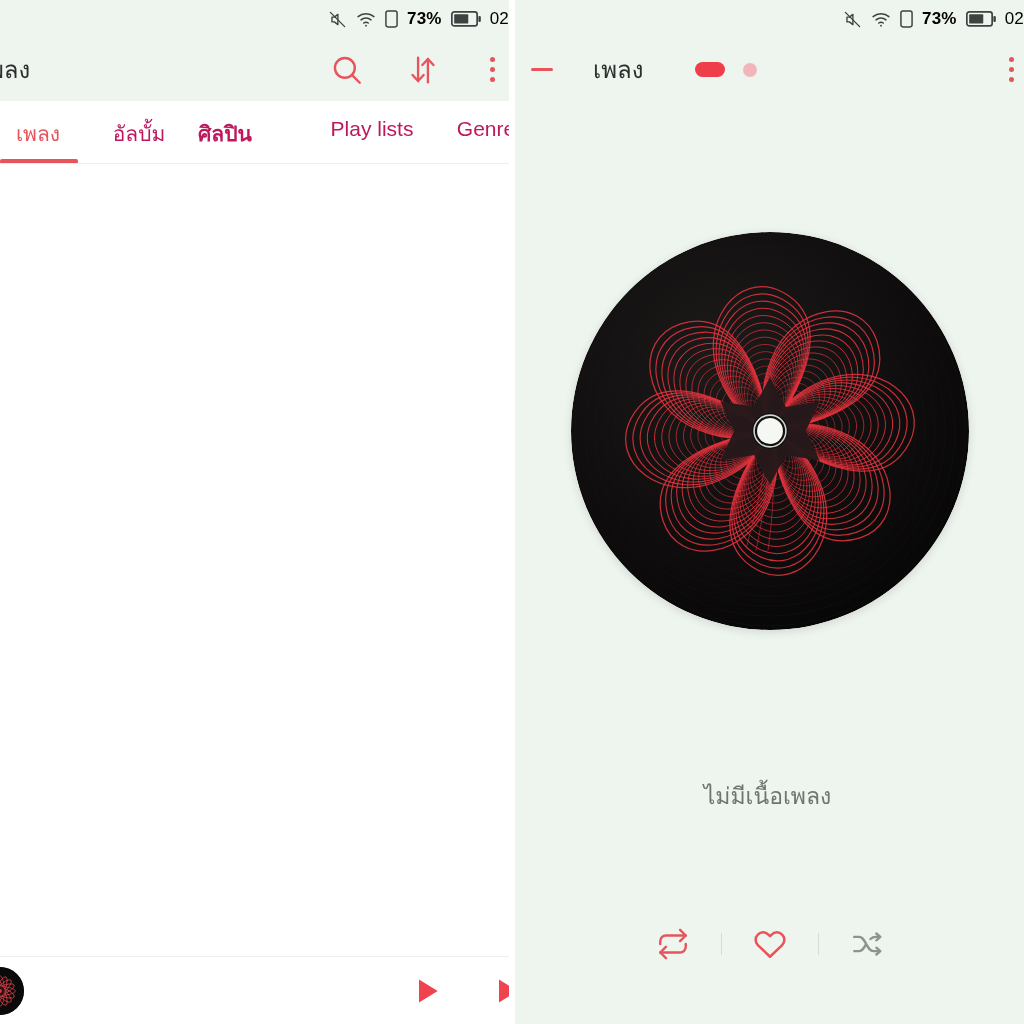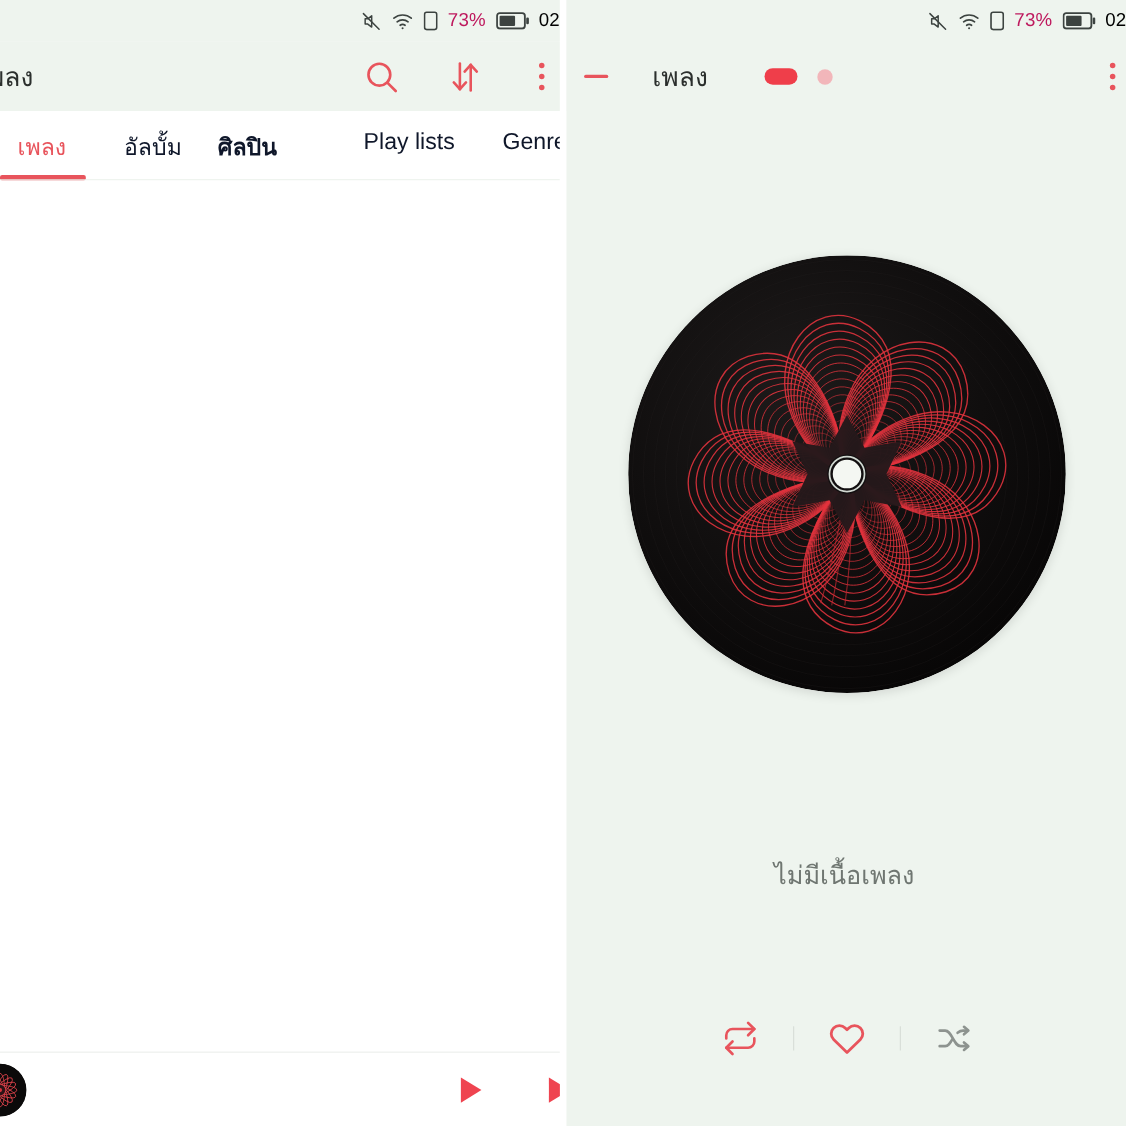--- a/index.html
+++ b/index.html
@@ -35,21 +35,21 @@
     padding-right:0px;
     background:#eef4ee;
     color:#3c4340;
   }
   .statusbar .sb-items {
     display:flex; align-items:center; gap:9px;
     font-size:17px; letter-spacing:.2px;
     white-space:nowrap;
   }
   .sb-icon { display:inline-flex; align-items:center; }
-  .sb-pct  { font-size:17px; color:#be185d; }
+  .sb-pct  { font-size:17px; color:#000000;font-weight:bold; }
   .sb-time { font-size:17px; color:#000000; }
 
   
   .appbar-left {
     height:63px;
     background:#eef4ee;
     display:flex;
     align-items:center;
     padding-left:0px;
   }
@@ -78,21 +78,21 @@
     height:63px;
     background:#ffffff;
     display:flex;
     align-items:flex-start;
     position:relative;
     white-space:nowrap;
     overflow:hidden;
   }
   .tab {
     font-size:21px;
-    color:#0f172a;
+    color:#be185d;
     padding-top:16px;
     position:relative;
     cursor:pointer;
     flex:0 0 auto;
   }
   .tab.active { color:#e8545c; }
   .tab-underline {
     position:absolute;
     left:0; bottom:0;
     width:78px; height:5px;

